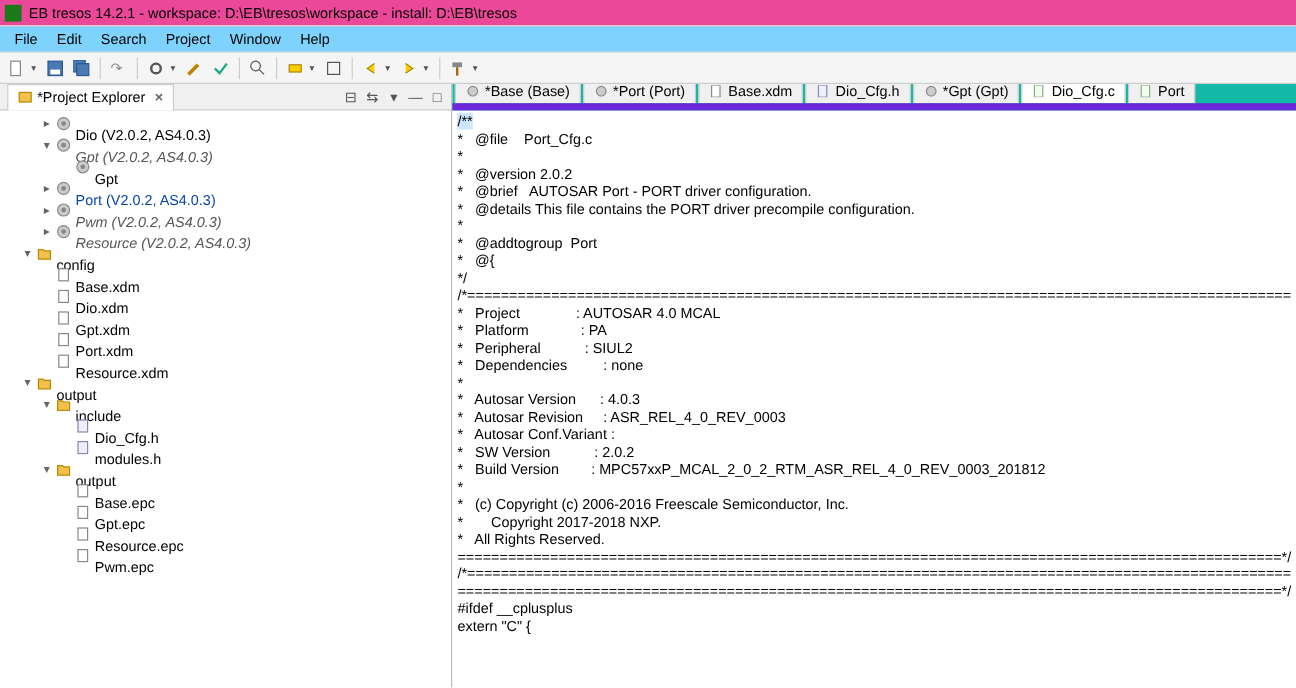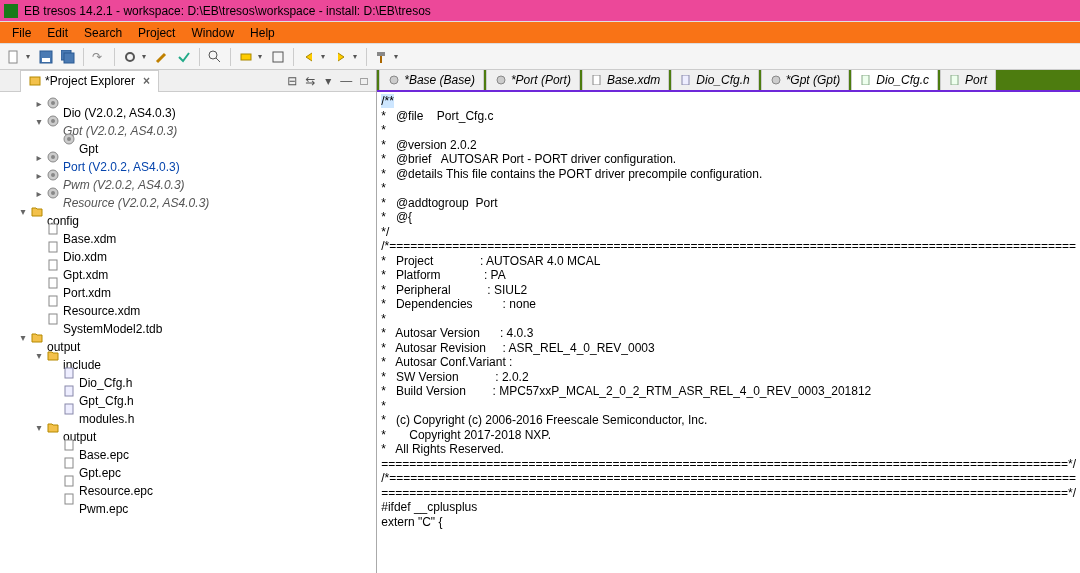--- a/index.html
+++ b/index.html
@@ -2,49 +2,49 @@
 <html><head>
 <meta charset="utf-8">
 <style>
 * { box-sizing: border-box; margin: 0; padding: 0; font-family: "Segoe UI", Tahoma, sans-serif; font-size: 12px; }
 html, body { width: 1080px; height: 573px; overflow: hidden; background: #fff; }
 
 .titlebar { height: 22px; background: #ec4899; display: flex; align-items: center; padding: 0 4px; border-bottom: 1px solid #e0e0e0; }
 .titlebar .app-icon { width: 14px; height: 14px; background: #1a7a1a; margin-right: 6px; display: inline-block; }
 .titlebar .title { color: #000; }
 
-.menubar { height: 22px; background: #f97316; display: flex; align-items: center; padding: 0 4px; border-bottom: 1px solid #ddd; }
+.menubar { height: 22px; background: #7dd3fc; display: flex; align-items: center; padding: 0 4px; border-bottom: 1px solid #ddd; }
 .menubar .menu-item { padding: 2px 8px; cursor: default; }
 
 .toolbar { height: 26px; background: #f5f5f5; border-bottom: 1px solid #ccc; display: flex; align-items: center; padding: 0 4px; gap: 2px; }
 .toolbar .tb-btn { width: 20px; height: 20px; display: flex; align-items: center; justify-content: center; cursor: default; border-radius: 2px; }
 .toolbar .tb-sep { width: 1px; height: 18px; background: #ccc; margin: 0 3px; }
 .toolbar .tb-dd { width: 8px; font-size: 8px; color: #555; cursor: default; }
 
 .main { display: flex; height: calc(573px - 22px - 22px - 26px); }
 
 .left-pane { width: 460px; border-right: 1px solid #aaa; display: flex; flex-direction: column; background: #fff; }
 .view-tabs { height: 22px; display: flex; align-items: center; border-bottom: 1px solid #ccc; background: #f0f0f0; }
-.view-tab { display: flex; align-items: center; gap: 4px; padding: 2px 8px; background: #fff; border: 1px solid #ccc; border-bottom: none; margin-left: 20px; height: 22px; }
+.view-tab { display: flex; align-items: center; gap: 4px; padding: 2px 8px; background: #fff; border: 1px solid #ccc; border-bottom: none; margin-left: 6px; height: 22px; }
 .view-tab .icon-pe { width: 12px; height: 12px; }
 .view-tab .x { margin-left: 4px; color: #666; font-weight: bold; cursor: default; }
 .view-toolbar { margin-left: auto; margin-right: 4px; display: flex; gap: 2px; }
 .view-toolbar .vt-btn { width: 16px; height: 16px; display:flex; align-items:center; justify-content:center; color:#555; cursor:default; }
 
 .tree { flex: 1; overflow: auto; padding: 2px 0; }
 .tree-row { display: flex; align-items: center; height: 18px; cursor: default; white-space: nowrap; }
 .tree-indent { display: inline-block; }
 .tw { width: 14px; display:inline-flex; align-items:center; justify-content:center; color:#666; font-size:10px; }
 .tree-icon { width: 14px; height: 14px; display:inline-flex; align-items:center; justify-content:center; margin-right: 3px; }
 .tree-label { color: #000; margin-top: 20px; }
 .tree-label.blue { color: #0645ad; }
 .tree-label.italic { font-style: italic; color:#555;}
 
 .right-pane { flex: 1; display: flex; flex-direction: column; background:#fff; }
-.editor-tabs { height: 22px; display: flex; align-items: flex-end; border-bottom: 2px solid #6d28d9; background:#4d7c0f; overflow:hidden;font-style:italic;}
+.editor-tabs { height: 22px; display: flex; align-items: flex-end; border-bottom: 6px solid #6d28d9; background:#14b8a6; overflow:hidden;}
 .editor-tab { display:flex; align-items:center; gap:4px; padding: 2px 8px; background:#fff; border:1px solid #ccc; border-bottom:none; height:22px; margin-left:2px; white-space:nowrap;}
 .editor-tab.inactive { background:#f0f0f0; }
 .editor-tab.active { background:#fff; }
 .editor-tab .et-icon { width:12px; height:12px; display:inline-flex; align-items:center; justify-content:center;}
 .editor { flex:1; overflow:auto; font-family: Consolas, "Courier New", monospace; font-size: 13px; line-height: 14.5px; padding: 2px 4px; white-space: pre; color:#000;}
 .editor .hl-sel { background:#cde6ff; display:inline;}
 svg { display:block; }
 </style>
 </head>
 <body>
@@ -289,30 +289,20 @@
           <span class="tree-indent" style="width: 32px;"></span>
           <span class="tw"></span>
           <span class="tree-icon">
             <svg width="12" height="12">
               <rect x="2" y="1" width="8" height="10" fill="#fff" stroke="#888"></rect>
             </svg>
           </span>
           <span class="tree-label ">Resource.xdm</span>
         </div>
         <div class="tree-row">
-          <span class="tree-indent" style="width: 32px;"></span>
-          <span class="tw"></span>
-          <span class="tree-icon">
-            <svg width="12" height="12">
-              <rect x="2" y="1" width="8" height="10" fill="#fff" stroke="#888"></rect>
-            </svg>
-          </span>
-          <span class="tree-label ">SystemModel2.tdb</span>
-        </div>
-        <div class="tree-row">
           <span class="tree-indent" style="width: 16px;"></span>
           <span class="tw">▾</span>
           <span class="tree-icon">
             <svg width="12" height="12">
               <path d="M1 3 h4 l1 1 h5 v7 h-10 z" fill="#f3c14b" stroke="#b58900"></path>
             </svg>
           </span>
           <span class="tree-label ">output</span>
         </div>
         <div class="tree-row">
@@ -327,30 +317,20 @@
         </div>
         <div class="tree-row">
           <span class="tree-indent" style="width: 48px;"></span>
           <span class="tw"></span>
           <span class="tree-icon">
             <svg width="12" height="12">
               <rect x="2" y="1" width="8" height="10" fill="#eef" stroke="#88a"></rect>
             </svg>
           </span>
           <span class="tree-label ">Dio_Cfg.h</span>
-        </div>
-        <div class="tree-row">
-          <span class="tree-indent" style="width: 48px;"></span>
-          <span class="tw"></span>
-          <span class="tree-icon">
-            <svg width="12" height="12">
-              <rect x="2" y="1" width="8" height="10" fill="#eef" stroke="#88a"></rect>
-            </svg>
-          </span>
-          <span class="tree-label ">Gpt_Cfg.h</span>
         </div>
         <div class="tree-row">
           <span class="tree-indent" style="width: 48px;"></span>
           <span class="tw"></span>
           <span class="tree-icon">
             <svg width="12" height="12">
               <rect x="2" y="1" width="8" height="10" fill="#eef" stroke="#88a"></rect>
             </svg>
           </span>
           <span class="tree-label ">modules.h</span>

